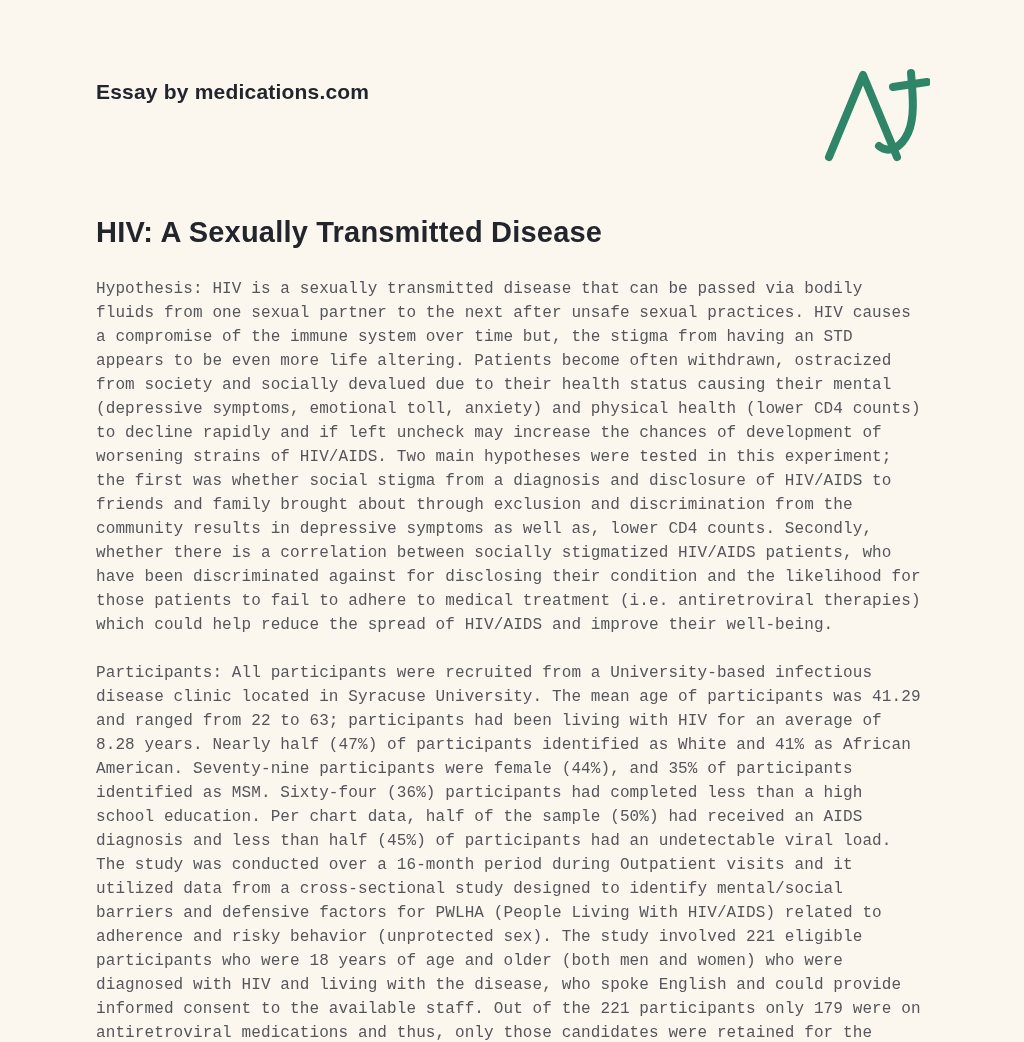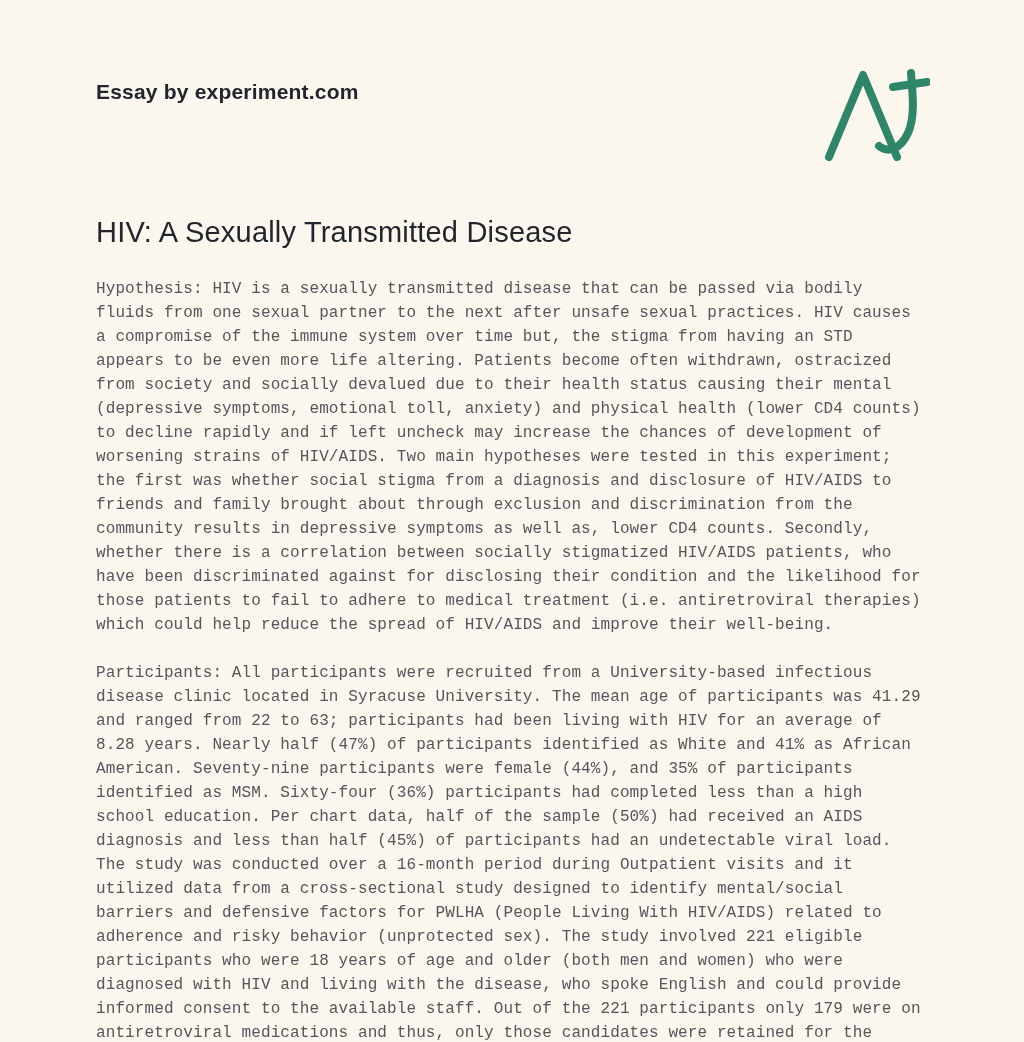--- a/index.html
+++ b/index.html
@@ -50,21 +50,21 @@
     position: absolute;
     top: 68px;
     right: 94px;
     width: 108px;
     height: 94px;
   }
 
   .article-title {
     margin-top: 112px;
     font-size: 29px;
-    font-weight: 400;
+    font-weight: 700;
     color: var(--ink-dark, #26262B);
     letter-spacing: 0.2px;
   }
 
   .article-body {
     margin-top: 28px;
     font-size: 16px;
     line-height: 24px;
     color: #55555B;
     letter-spacing: 0.1px;
@@ -73,21 +73,21 @@
 
   .article-body p + p {
     margin-top: 24px;
   }
 </style>
 </head>
 <body>
 
 <div class="page">
 
-  <div class="byline">Essay by experiment.com</div>
+  <div class="byline">Essay by medications.com</div>
 
 
   <div class="logo">
     <svg width="108" height="94" viewBox="0 0 108 94" xmlns="http://www.w3.org/2000/svg">
       <g fill="none" stroke="#2E8567" stroke-width="8" stroke-linecap="round" stroke-linejoin="round">
 
         <path d="M7,89 L41,7 L75,89"></path>
 
         <path d="M89,5 C91,28 93,50 86,65 C80,78 68,87 57,78"></path>
 

